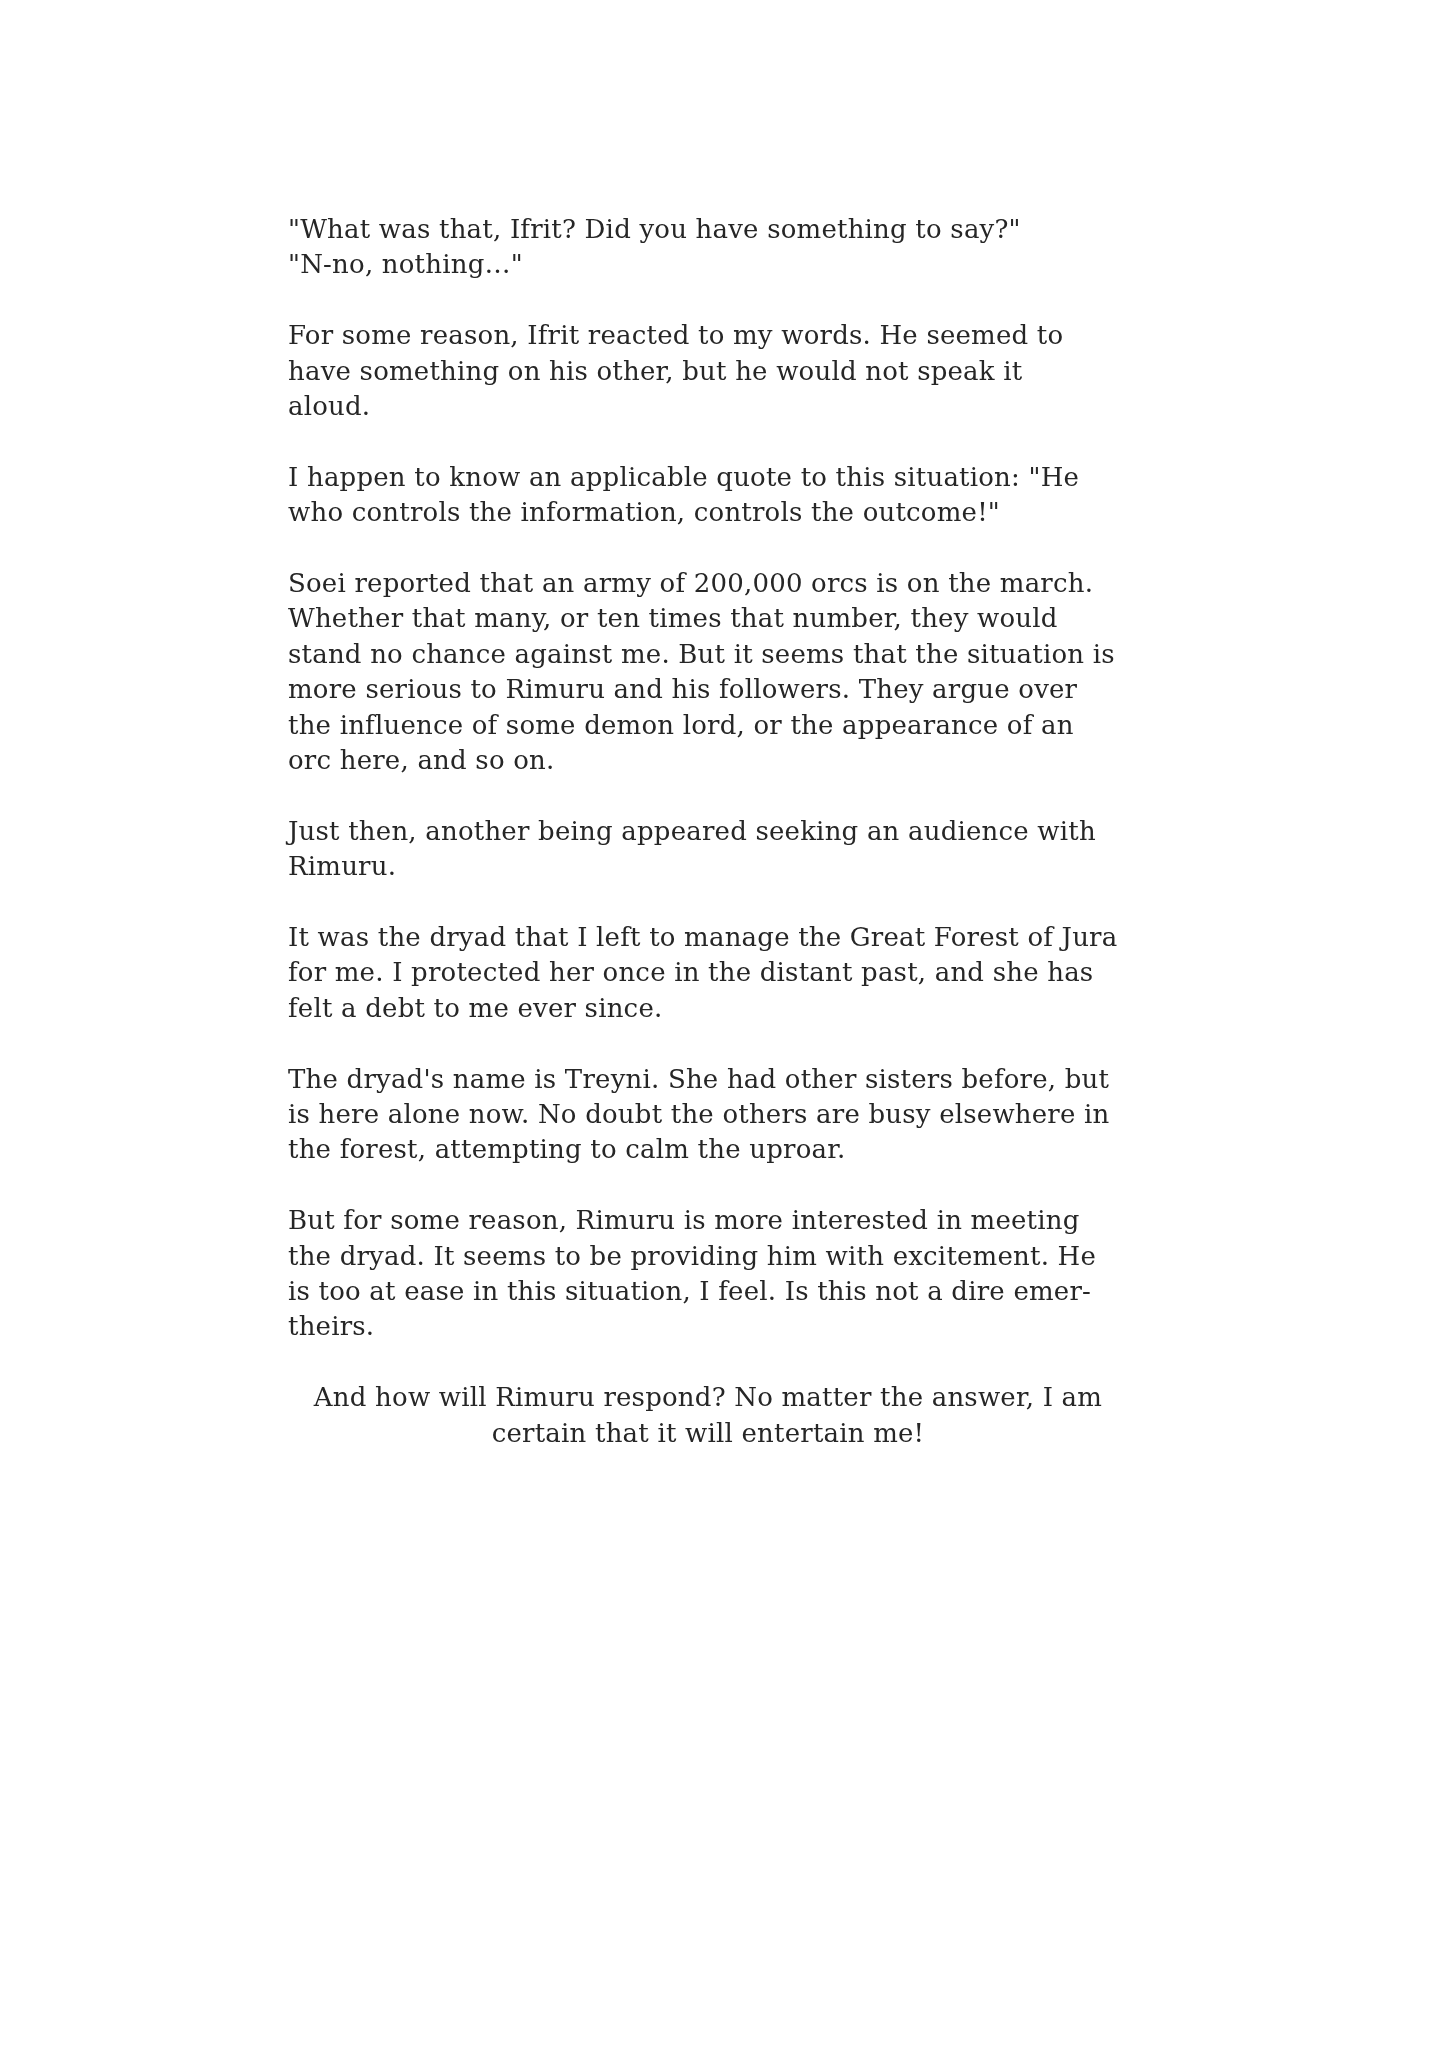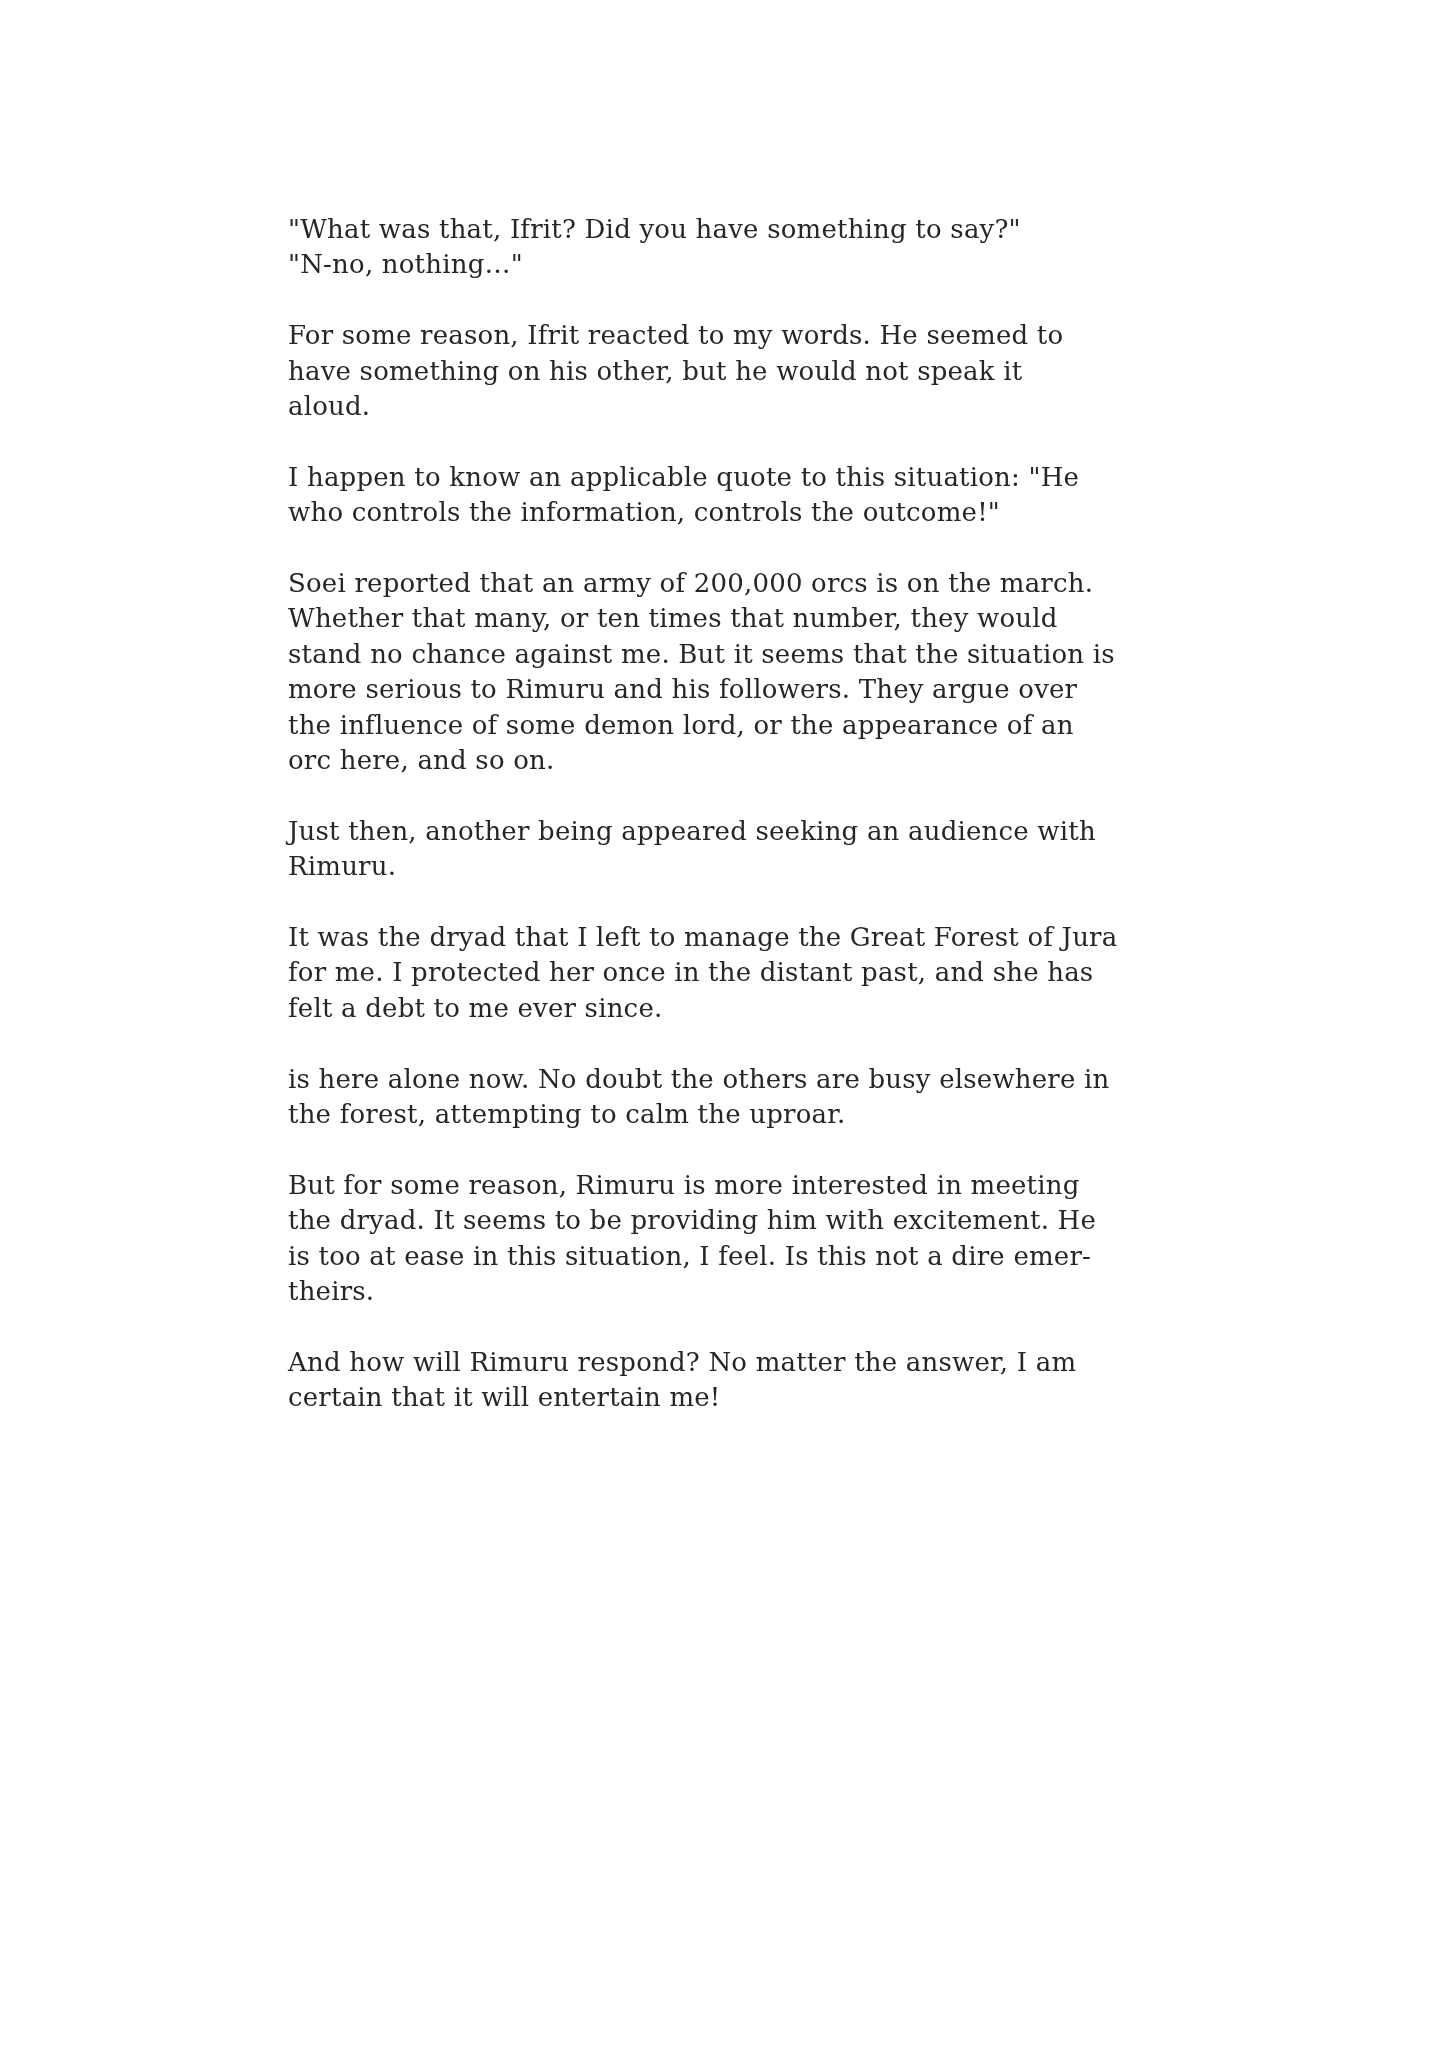--- a/index.html
+++ b/index.html
@@ -26,20 +26,21 @@
     line-height: 35.4px;
     letter-spacing: 0.2px;
     text-align: left;
   }
   .para {
     margin: 0 0 35.4px 0;
     padding: 0;
   }
   .para:last-child {
     margin-bottom: 0;
+    text-align: center;
   }
   .line {
     white-space: nowrap;
   }
 </style>
 </head>
 <body style="background: rgb(255, 255, 255);">
 
 <div class="page">
   <div class="text-block" style="color: rgb(38, 38, 38);">
@@ -67,20 +68,21 @@
       <div class="para">
         <div class="line">Just then, another being appeared seeking an audience with</div>
         <div class="line">Rimuru.</div>
       </div>
       <div class="para">
         <div class="line">It was the dryad that I left to manage the Great Forest of Jura</div>
         <div class="line">for me. I protected her once in the distant past, and she has</div>
         <div class="line">felt a debt to me ever since.</div>
       </div>
       <div class="para">
+        <div class="line">The dryad's name is Treyni. She had other sisters before, but</div>
         <div class="line">is here alone now. No doubt the others are busy elsewhere in</div>
         <div class="line">the forest, attempting to calm the uproar.</div>
       </div>
       <div class="para">
         <div class="line">But for some reason, Rimuru is more interested in meeting</div>
         <div class="line">the dryad. It seems to be providing him with excitement. He</div>
         <div class="line">is too at ease in this situation, I feel. Is this not a dire emer-</div>
         <div class="line">theirs.</div>
       </div>
       <div class="para">

